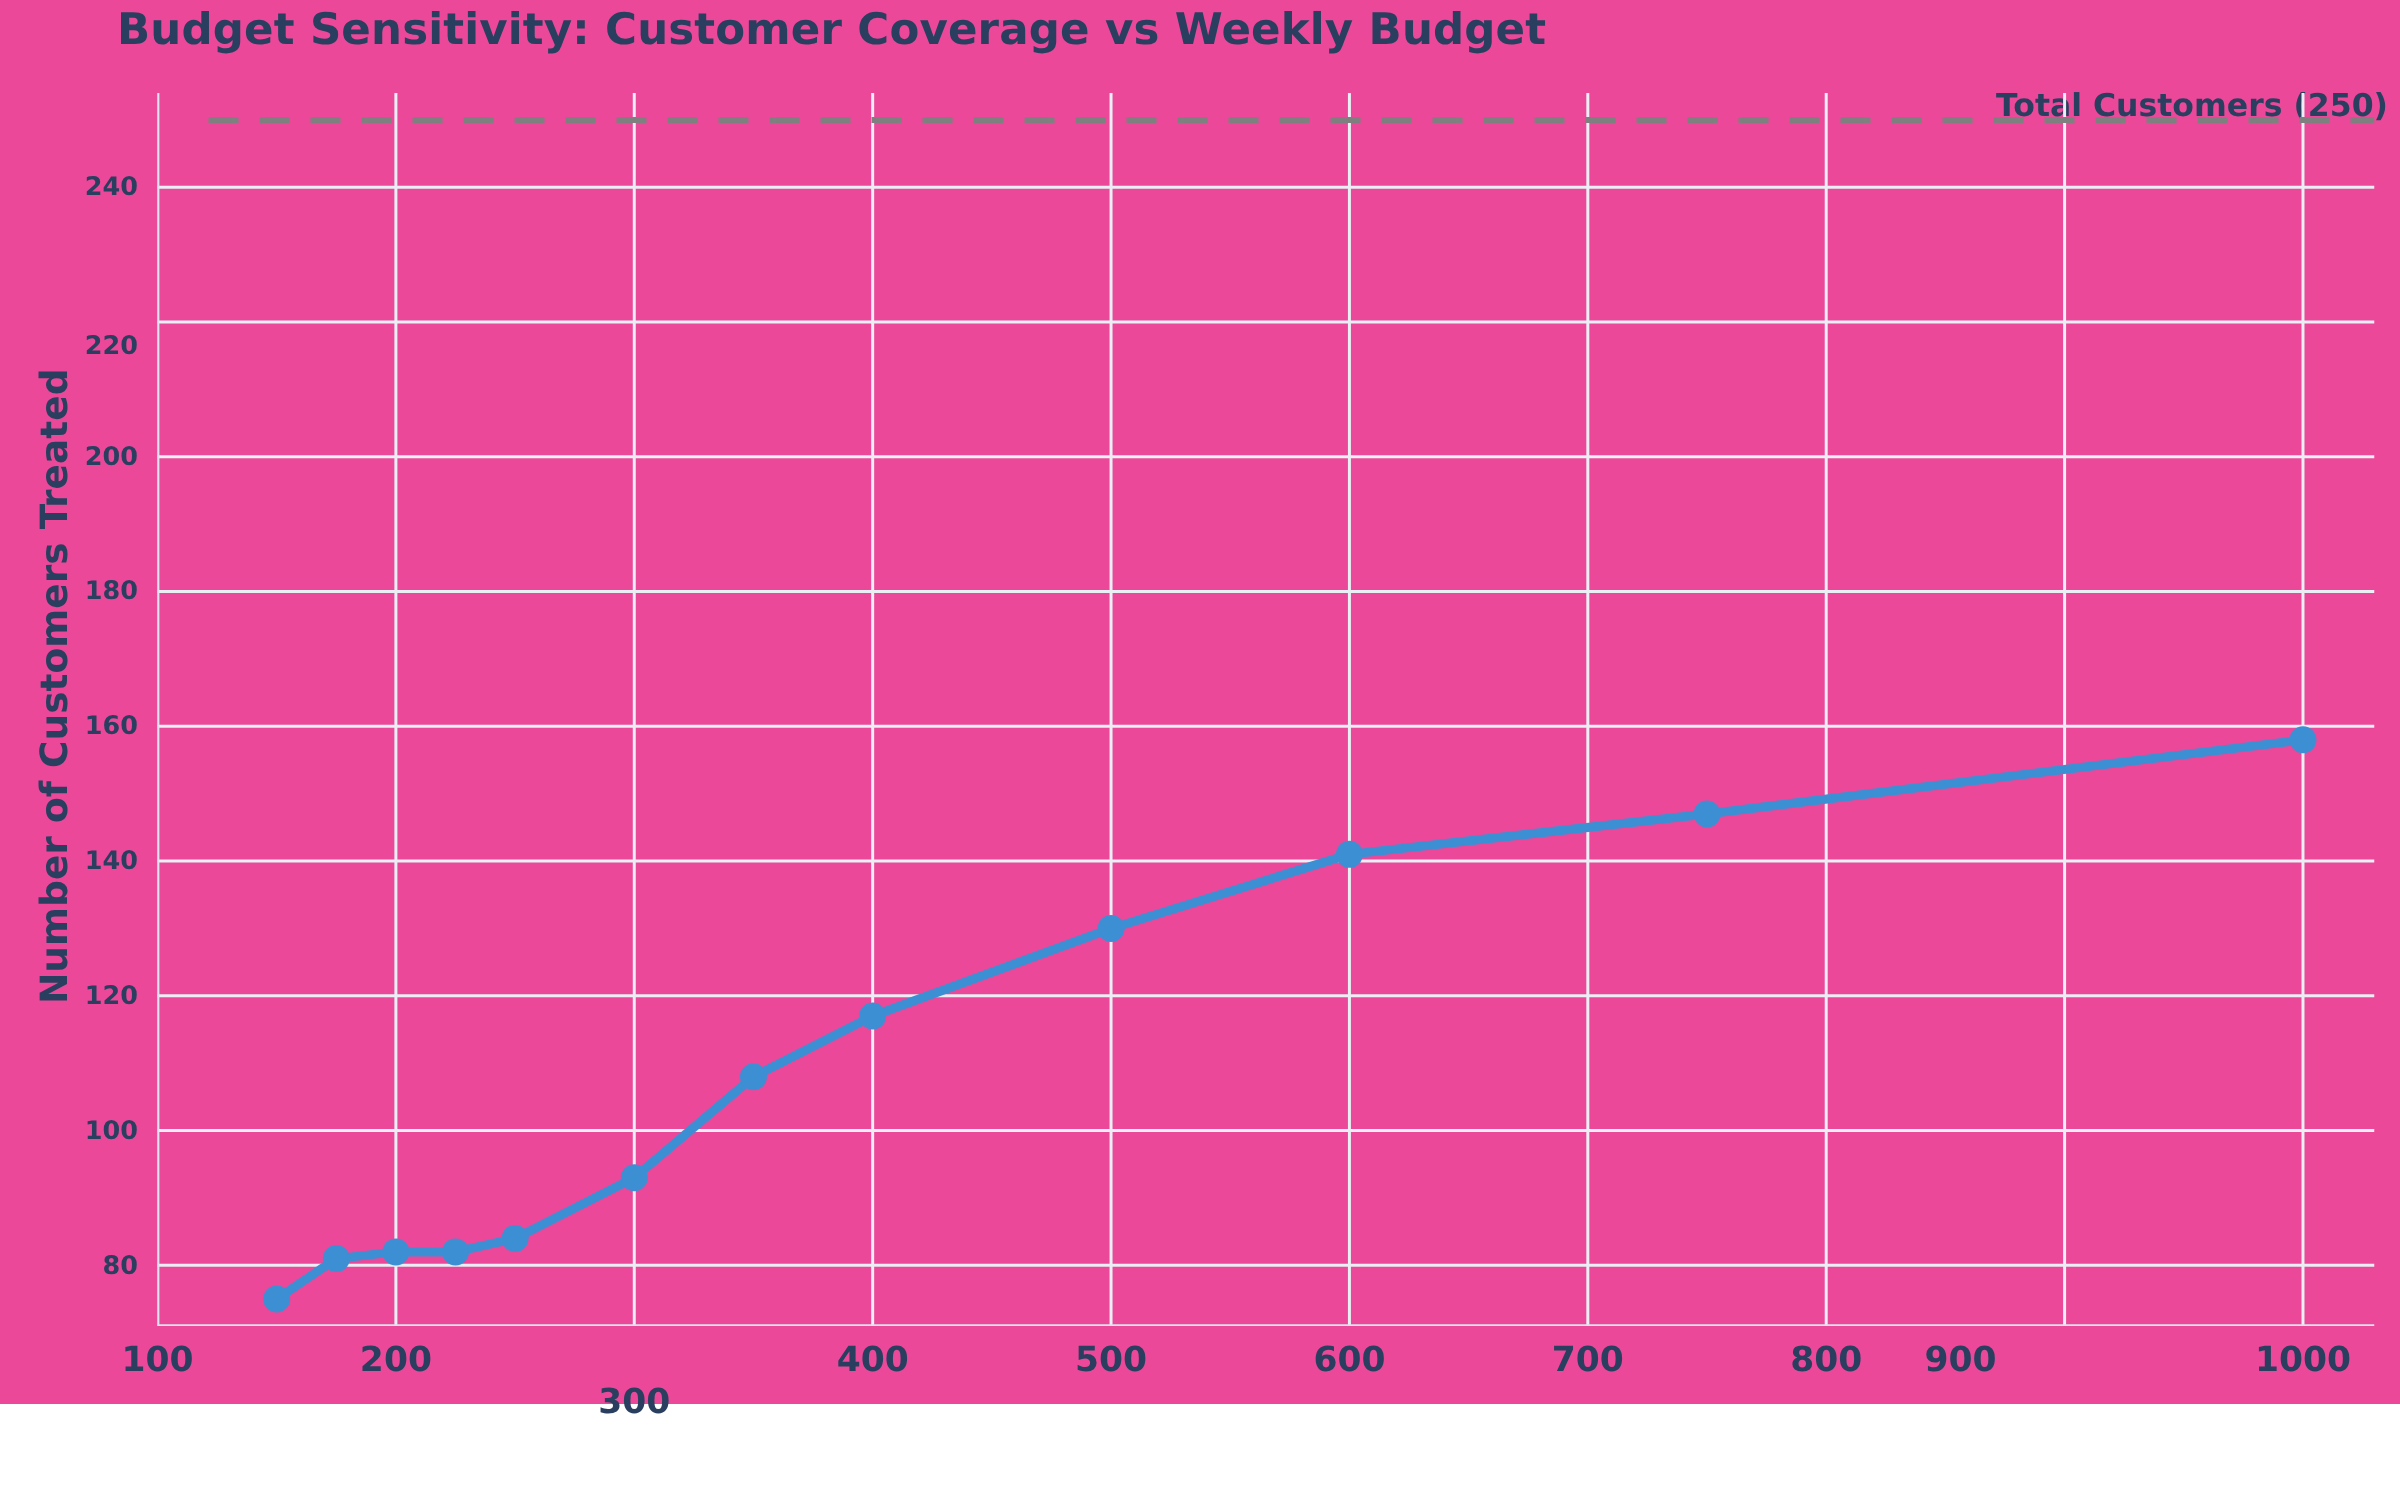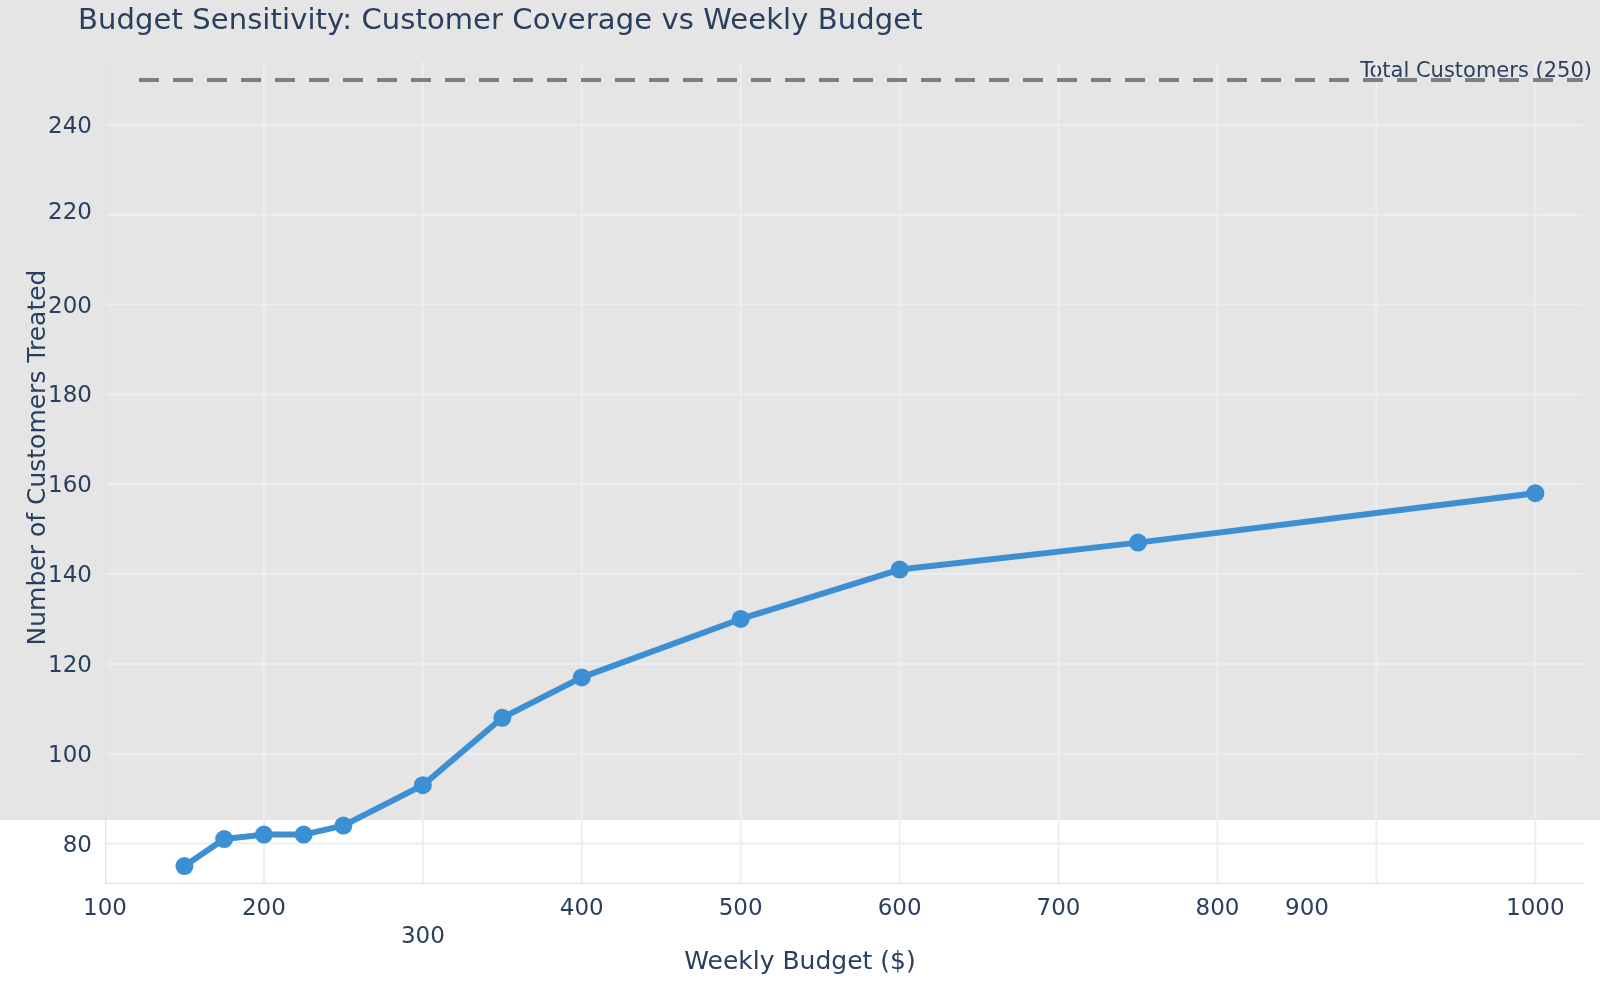--- a/index.html
+++ b/index.html
@@ -9,22 +9,23 @@
   }
   body {
     width: 1600px;
     height: 1000px;
     font-family: "DejaVu Sans", "Liberation Sans", sans-serif;
     overflow: hidden;
   }
   #figure {
     position: relative;
     width: 1600px;
-    height: 820px;
-    background: #e5e5e5;
+    height: 936px;
+    background: #ec4899;
+    font-weight: bold;
   }
   #chart-title {
     position: absolute;
     left: 78px;
     top: 2px;
     font-size: 29px;
     color: #2a3f5f;
     white-space: nowrap;
     letter-spacing: 0.1px;
   }
@@ -37,21 +38,21 @@
   }
   #plot-svg {
     position: absolute;
     left: 0;
     top: 0;
   }
   .ytick-label {
     position: absolute;
     right: 0;
     transform: translateY(-50%);
-    font-size: 23px;
+    font-size: 17px;
     color: #2a3f5f;
     white-space: nowrap;
   }
   #ytick-layer {
     position: absolute;
     left: 0px;
     top: 62px;
     width: 92px;
     height: 822px;
   }
@@ -110,21 +111,21 @@
   <div id="threshold-label">Total Customers (250)</div>
 
   <div id="ytick-layer">
       <div class="ytick-label" style="top: 781.574px; margin-left: 22px;">80</div>
       <div class="ytick-label" style="top: 691.738px;">100</div>
       <div class="ytick-label" style="top: 601.902px; margin-left: 44px;">120</div>
       <div class="ytick-label" style="top: 512.066px;">140</div>
       <div class="ytick-label" style="top: 422.23px;">160</div>
       <div class="ytick-label" style="top: 332.393px; text-align: center;">180</div>
       <div class="ytick-label" style="top: 242.557px;">200</div>
-      <div class="ytick-label" style="top: 149px;">220</div>
+      <div class="ytick-label" style="top: 169px;">220</div>
       <div class="ytick-label" style="top: 62.8852px;">240</div>
     </div>
   <div id="xtick-layer">
       <div class="xtick-label" style="left: 0px;">100</div>
       <div class="xtick-label" style="left: 158.925px;">200</div>
       <div class="xtick-label" style="left: 317.849px; margin-top: 28px;">300</div>
       <div class="xtick-label" style="left: 476.774px;">400</div>
       <div class="xtick-label" style="left: 635.699px;">500</div>
       <div class="xtick-label" style="left: 794.624px; text-align: center;">600</div>
       <div class="xtick-label" style="left: 953.548px;">700</div>
@@ -176,16 +177,15 @@
           <circle cx="397.31" cy="655.80" r="9" fill="#3d8fd4"></circle>
           <circle cx="476.77" cy="615.38" r="9" fill="#3d8fd4"></circle>
           <circle cx="635.70" cy="556.98" r="9" fill="#3d8fd4"></circle>
           <circle cx="794.62" cy="507.57" r="9" fill="#3d8fd4"></circle>
           <circle cx="1033.01" cy="480.62" r="9" fill="#3d8fd4"></circle>
           <circle cx="1430.32" cy="431.21" r="9" fill="#3d8fd4"></circle>
         </g>
     </svg>
   </div>
 
-  <div id="xaxis-title">Weekly Budget ($)</div>
   <div id="yaxis-title">Number of Customers Treated</div>
 
 </div>
 
 </body></html>

